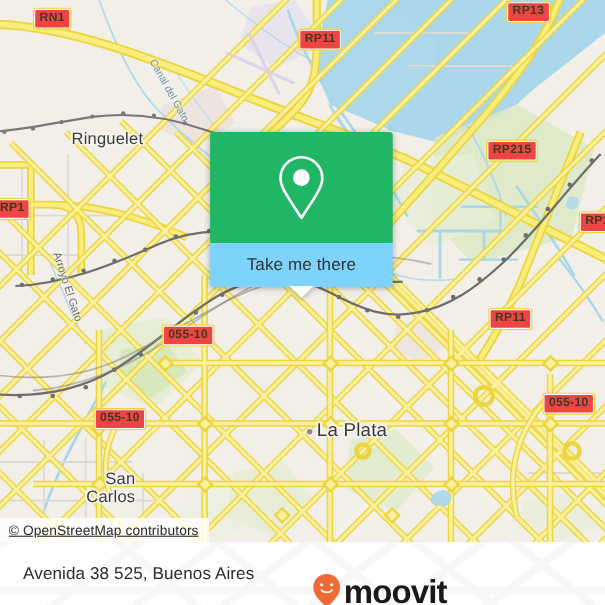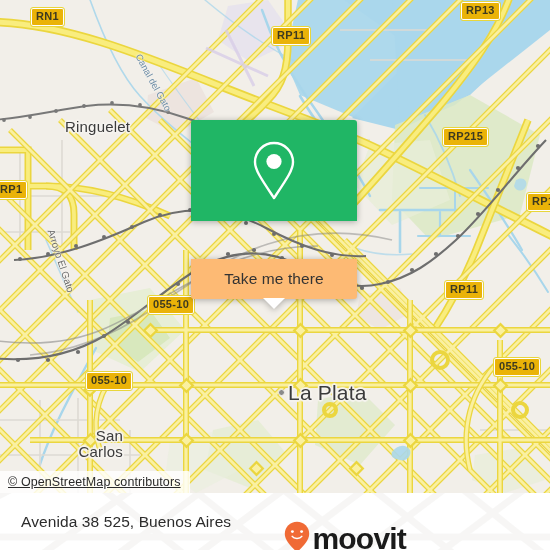--- a/index.html
+++ b/index.html
@@ -37,21 +37,21 @@
     font-weight: 400;
     letter-spacing: .2px;
     white-space: nowrap;
     text-shadow:
       -1.6px 0 1px #f6f4f0, 1.6px 0 1px #f6f4f0,
       0 -1.6px 1px #f6f4f0, 0 1.6px 1px #f6f4f0,
       -1.2px -1.2px 1px #f6f4f0, 1.2px 1.2px 1px #f6f4f0,
       1.2px -1.2px 1px #f6f4f0, -1.2px 1.2px 1px #f6f4f0;
     pointer-events: none;
   }
-  .place-label.big { font-size: 21px; text-align: center; }
+  .place-label.big { font-size: 17px; text-align: center; }
   .place-label.multi { text-align: right; line-height: 1.08; margin-left: 35px; }
 
   .water-label {
     position: absolute;
     color: #6f8fa8;
     font-size: 9.5px;
     white-space: nowrap;
     pointer-events: none;
     text-shadow: 0 0 2px #f6f4f0, 0 0 2px #f6f4f0;
   }
@@ -60,21 +60,21 @@
     color: #6b6b6b;
     font-size: 10px;
     white-space: nowrap;
     pointer-events: none;
     text-shadow: 0 0 2px #f8f6f2, 0 0 2px #f8f6f2, 0 0 2px #f8f6f2;
   }
 
   
   .shield {
     position: absolute;
-    background: #eab308;
+    background: #ef4444;
     border: 1.6px solid #ffffff;
     outline: 1px solid #E8D63B;
     border-radius: 2px;
     color: #3d3a20;
     font-size: 11px;
     font-weight: 700;
     letter-spacing: .3px;
     padding: 1px 4px 2px 4px;
     line-height: 1.15;
     white-space: nowrap;
@@ -102,27 +102,26 @@
   #popup-head {
     height: 101px;
     background: #20B665;
     border-radius: 3px 3px 0 0;
     display: flex;
     align-items: center;
     justify-content: center;
   }
   #popup-body {
     height: 40px;
-    background: #fdba74;
+    background: #7dd3fc;
     border-radius: 0 0 3px 3px;
     display: flex;
     align-items: center;
     justify-content: center;
     position: relative;
-    margin-top: 38px;
   }
   #popup-label {
     font-size: 15.5px;
     color: #333333;
     letter-spacing: .1px;
   }
   #popup-tail {
     position: absolute;
     left: 50%;
     bottom: -10px;

